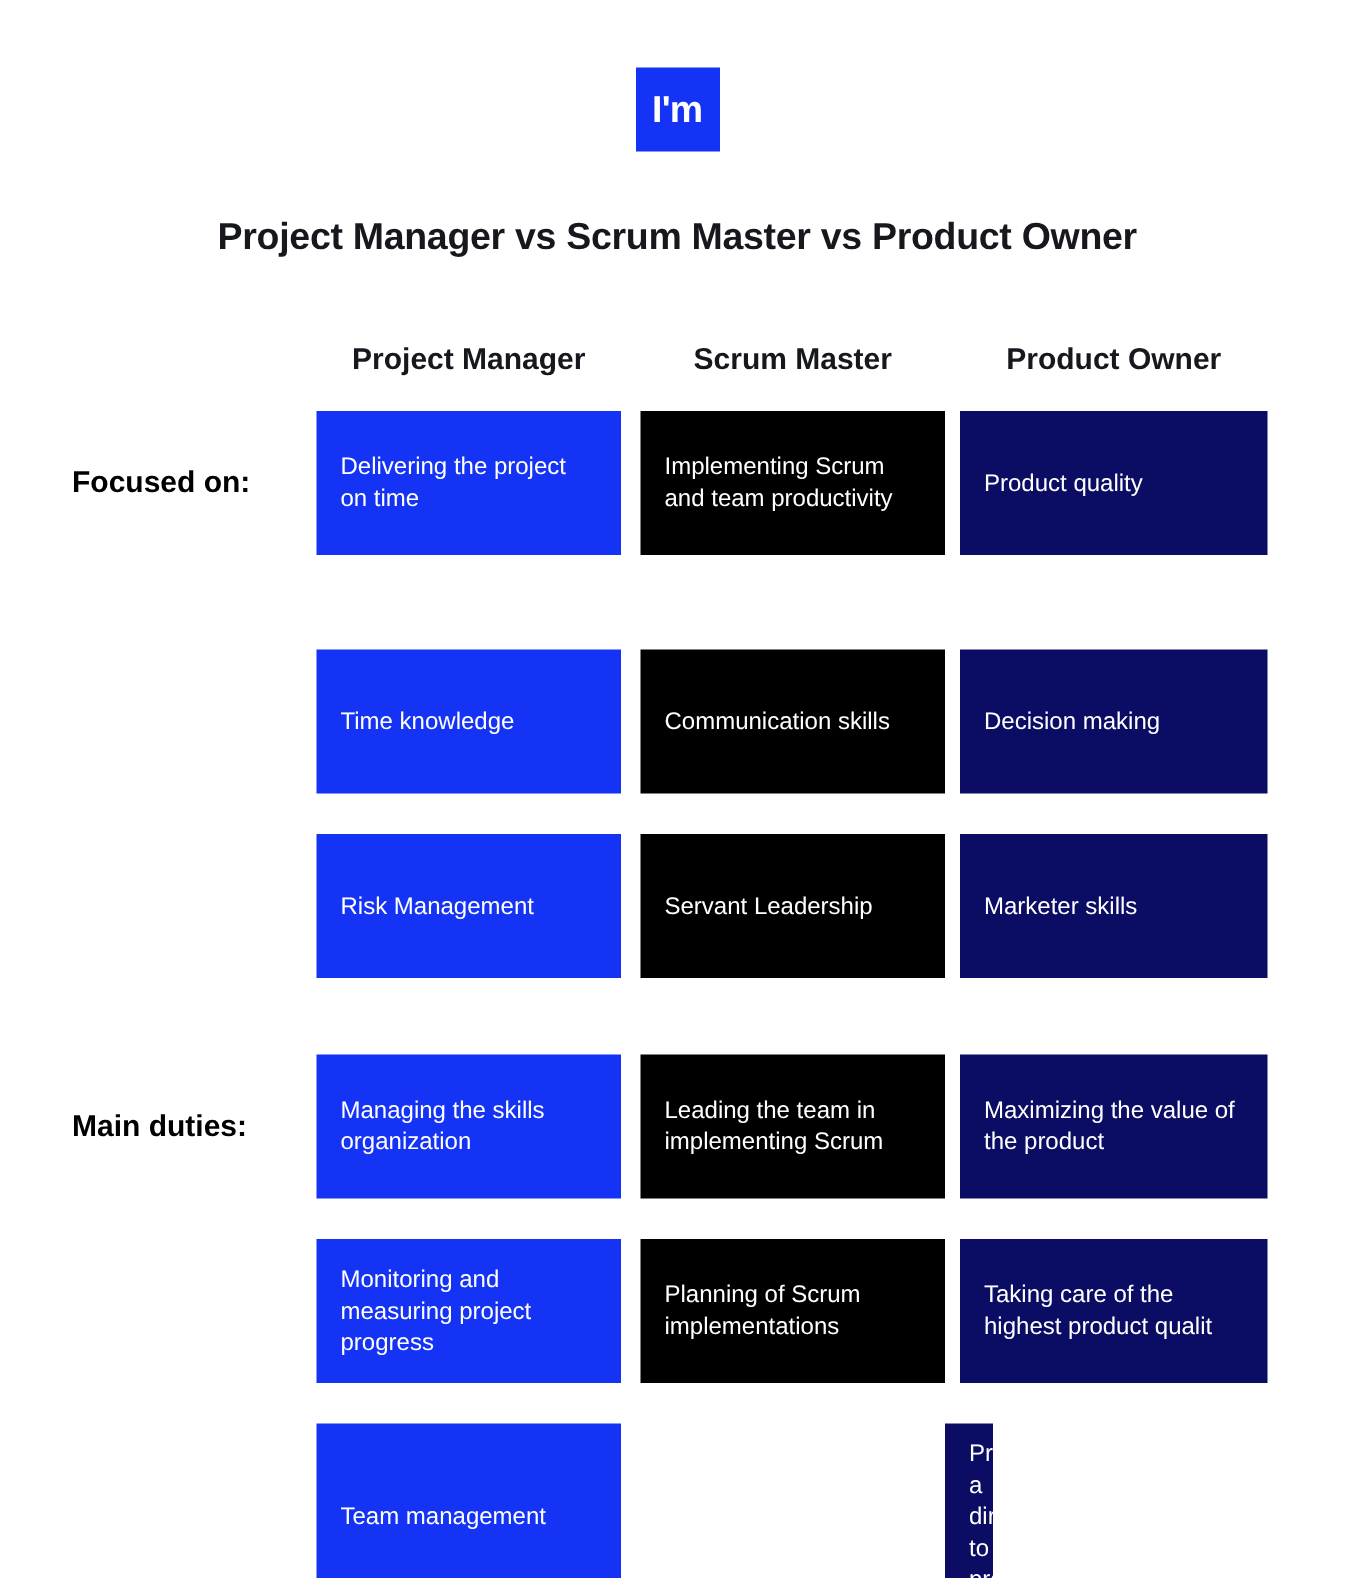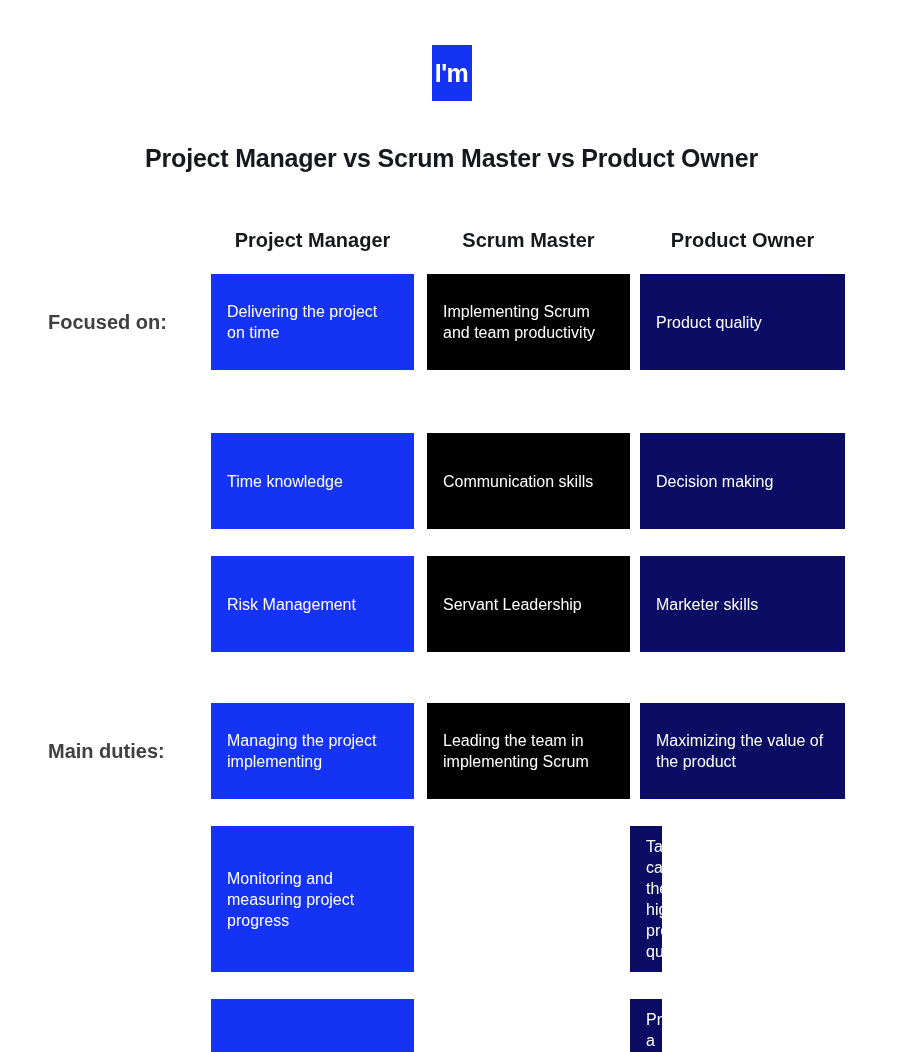--- a/index.html
+++ b/index.html
@@ -26,21 +26,21 @@
   
   .logo-wrap {
     position: absolute;
     left: 0;
     right: 0;
     top: 45px;
     display: flex;
     justify-content: center;
   }
   .logo-square {
-    width: 40px;
+    width: 56px;
     height: 56px;
     background: #1433F5;
     display: flex;
     align-items: center;
     justify-content: center;
   }
   .logo-text {
     color: #ffffff;
     font-family: "Liberation Sans", sans-serif;
     font-weight: bold;
@@ -93,21 +93,21 @@
     text-align: center;
     padding-bottom: 6px;
   }
   .spacer { }
 
   .rowlabel {
     font-family: "Liberation Sans", sans-serif;
     font-weight: bold;
     font-size: 20px;
     line-height: 26px;
-    color: #404040;
+    color: #000000;
     display: flex;
     align-items: center;
     justify-content: flex-start;
     padding-right: 14px;
     box-sizing: border-box;
   }
 
   .cell {
     min-height: 96px;
     display: flex;
@@ -203,40 +203,43 @@
       <div class="cell c3">
           <span>Marketer skills</span>
         </div>
     </div>
 
     <div class="gap-big"></div>
 
     <div class="row">
       <div class="rowlabel">Main duties:</div>
       <div class="cell c1">
-          <span>Managing the project implementing</span>
+          <span>Managing the skills organization</span>
         </div>
       <div class="spacer"></div>
       <div class="cell c2">
           <span>Leading the team in implementing Scrum</span>
         </div>
       <div class="spacer"></div>
       <div class="cell c3">
           <span>Maximizing the value of the product</span>
         </div>
     </div>
 
     <div class="gap-small"></div>
 
     <div class="row">
       <div class="rowlabel"></div>
       <div class="cell c1">
           <span>Monitoring and measuring project progress</span>
         </div>
       <div class="spacer"></div>
+      <div class="cell c2">
+          <span>Planning of Scrum implementations</span>
+        </div>
       <div class="spacer"></div>
       <div class="cell c3">
           <span>Taking care of the highest product qualit</span>
         </div>
     </div>
 
     <div class="gap-small"></div>
 
     <div class="row">
       <div class="rowlabel"></div>

